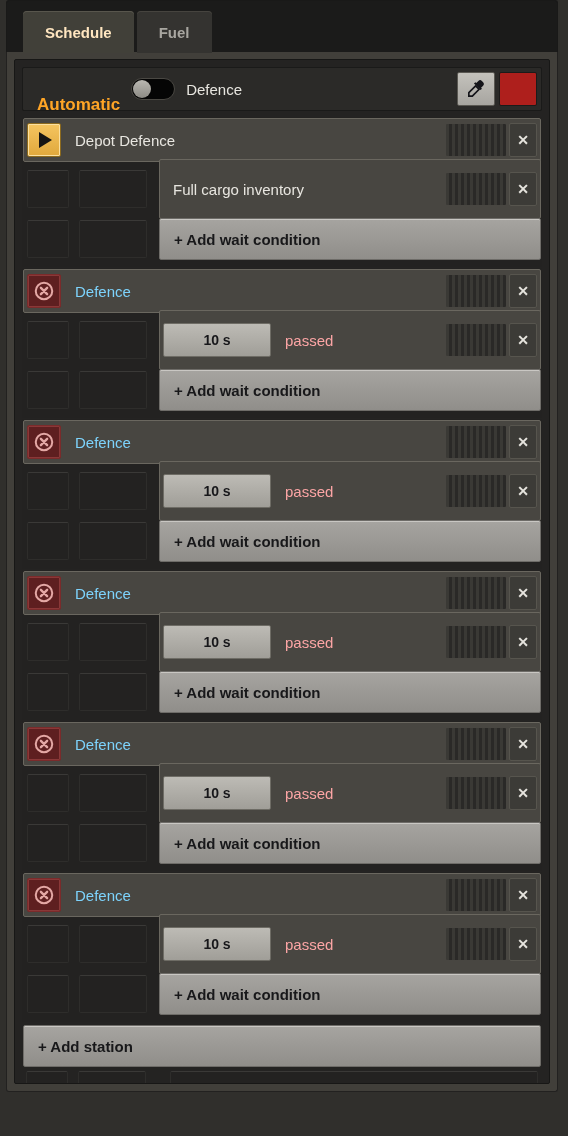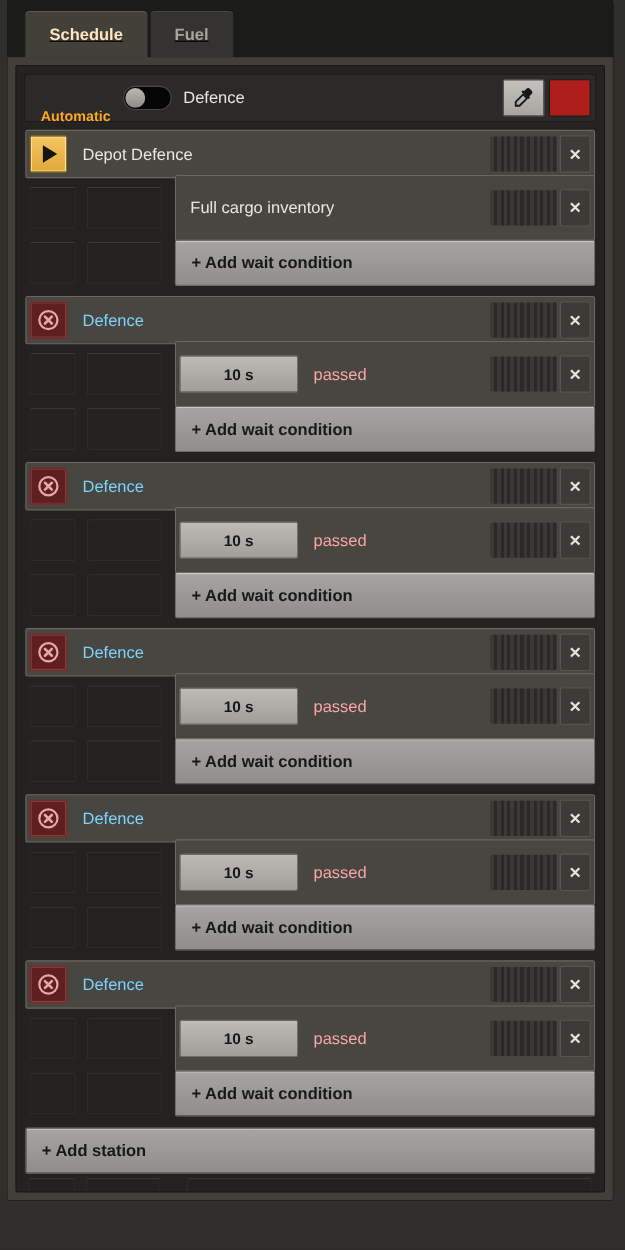--- a/index.html
+++ b/index.html
@@ -51,23 +51,21 @@
   
   .tabs-frame {
     margin: 0 6px;
     background: #1b1b1a;
     border: 1px solid #191918;
     border-bottom: none;
     border-radius: 3px 3px 0 0;
     padding: 10px 0 0 16px;
     height: 52px;
     display: flex;
-    align-items: flex-end;
     gap: 3px;
-    text-decoration: underline;
   }
   .tab {
     height: 42px;
     padding: 0 22px;
     display: flex;
     align-items: center;
     justify-content: center;
     font-size: 15px;
     font-weight: bold;
     border-radius: 4px 4px 0 0;
@@ -110,21 +108,21 @@
     height: 44px;
     background: #2b2a28;
     border: 1px solid #1a1a19;
     border-radius: 2px;
     display: flex;
     align-items: center;
     padding: 0 4px 0 14px;
     margin-bottom: 6px;
   }
   .mode-auto {
-    font-size: 13px;
+    font-size: 17px;
     font-weight: bold;
     color: #ffa526;
     cursor: pointer;
     margin-top: 32px;
   }
   .toggle {
     width: 44px;
     height: 22px;
     border-radius: 11px;
     background: #050505;

